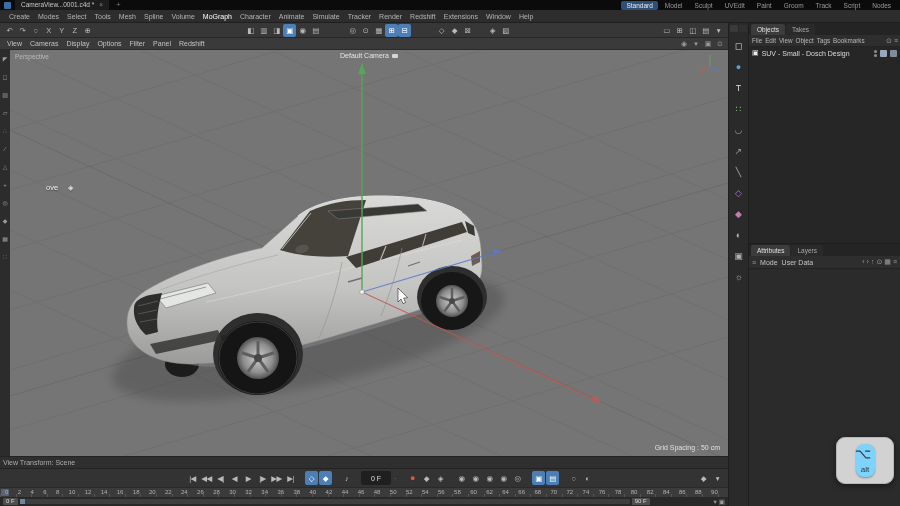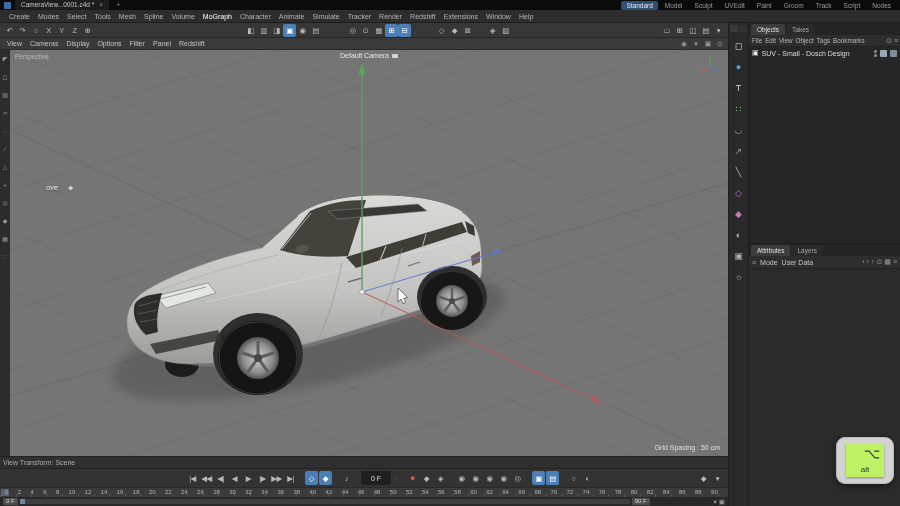--- a/index.html
+++ b/index.html
@@ -105,21 +105,21 @@
 .tag-chip.a{background:#97a8bc;} .tag-chip.b{background:#7f8c99;}
 .attributes-panel{flex:1;display:flex;flex-direction:column;}
 .attr-bar{height:13px;display:flex;align-items:center;gap:4px;padding:0 3px;background:#2e2e2e;border-bottom:1px solid #232323;font-size:7px;color:#c4c4c4;}
 .attr-bar .burger{color:#9a9a9a;}
 .attr-icons{margin-left:auto;display:flex;gap:2px;}
 .attr-icons span{font-size:7px;color:#9a9a9a;}
 .attr-empty{flex:1;background:#2b2b2b;}
 
 
 .alt-overlay{position:absolute;left:836px;top:437px;width:58px;height:47px;background:#d2d2d2;border:1px solid #b8b8b8;border-radius:9px;box-shadow:0 2px 6px rgba(0,0,0,.45);display:flex;align-items:center;justify-content:center;z-index:10;}
-.keycap{position:relative;width:38px;height:33px;background:#bef264;border-radius:0;box-shadow:0 1px 2px rgba(0,0,0,.35);}
+.keycap{position:relative;width:19px;height:33px;background:#7dd3fc;border-radius:8px;box-shadow:0 1px 2px rgba(0,0,0,.35);}
 .keycap svg{position:absolute;top:4px;right:4px;}
 .keycap .kl{position:absolute;bottom:3px;left:0;width:100%;text-align:center;font-size:8px;color:#333;}
 </style>
 </head>
 <body>
 
 <div class="app">
 
   <div class="titlebar">
     <span class="logo"></span>

